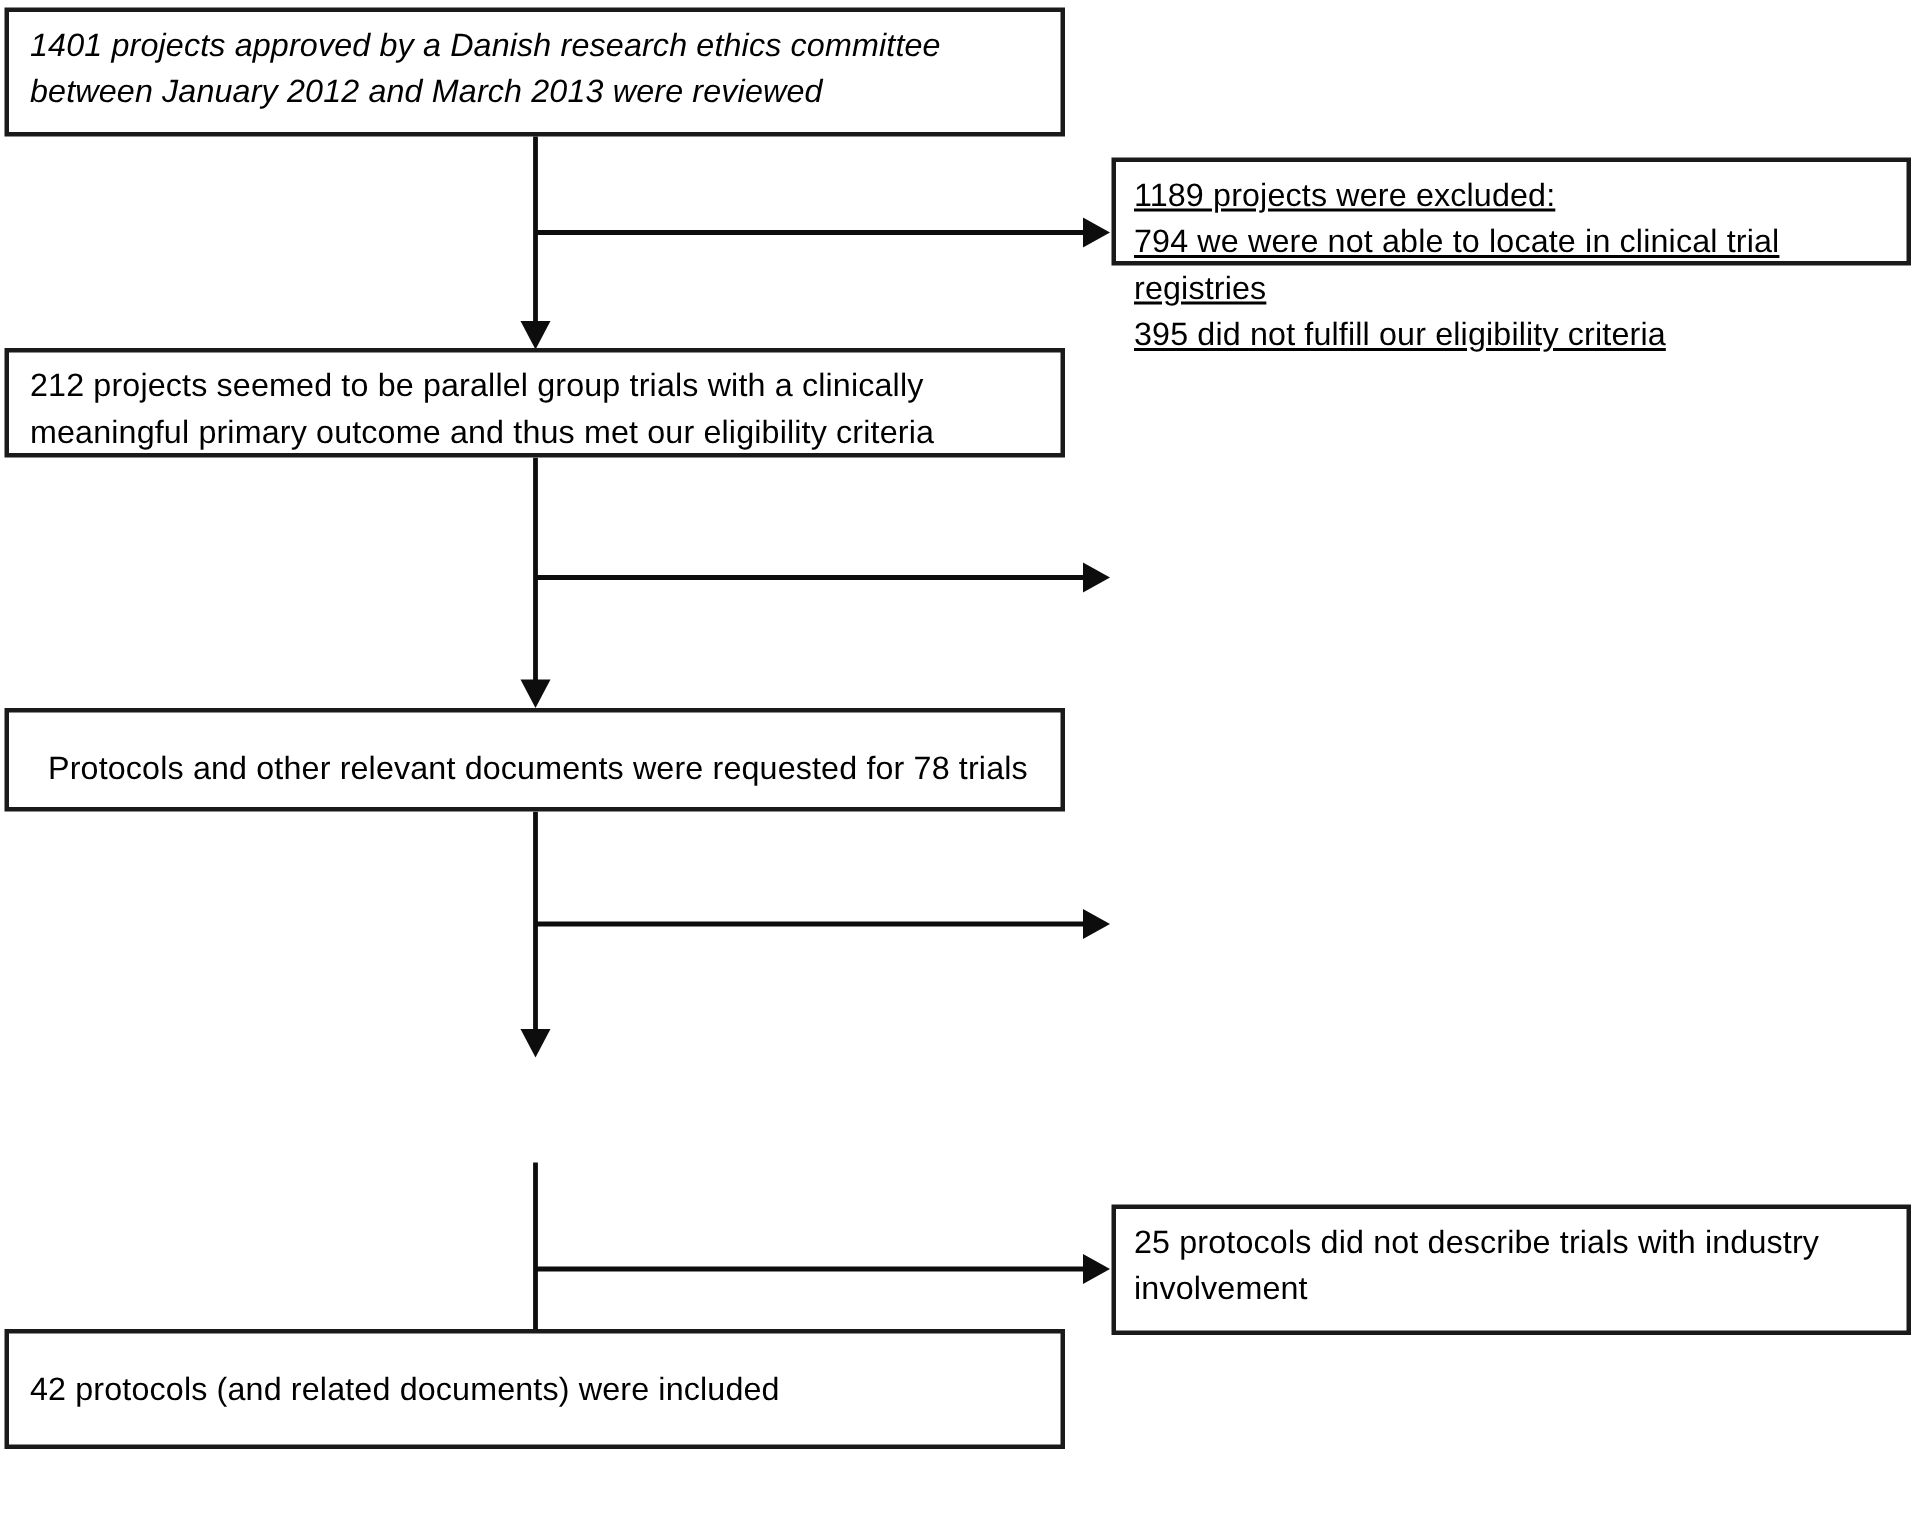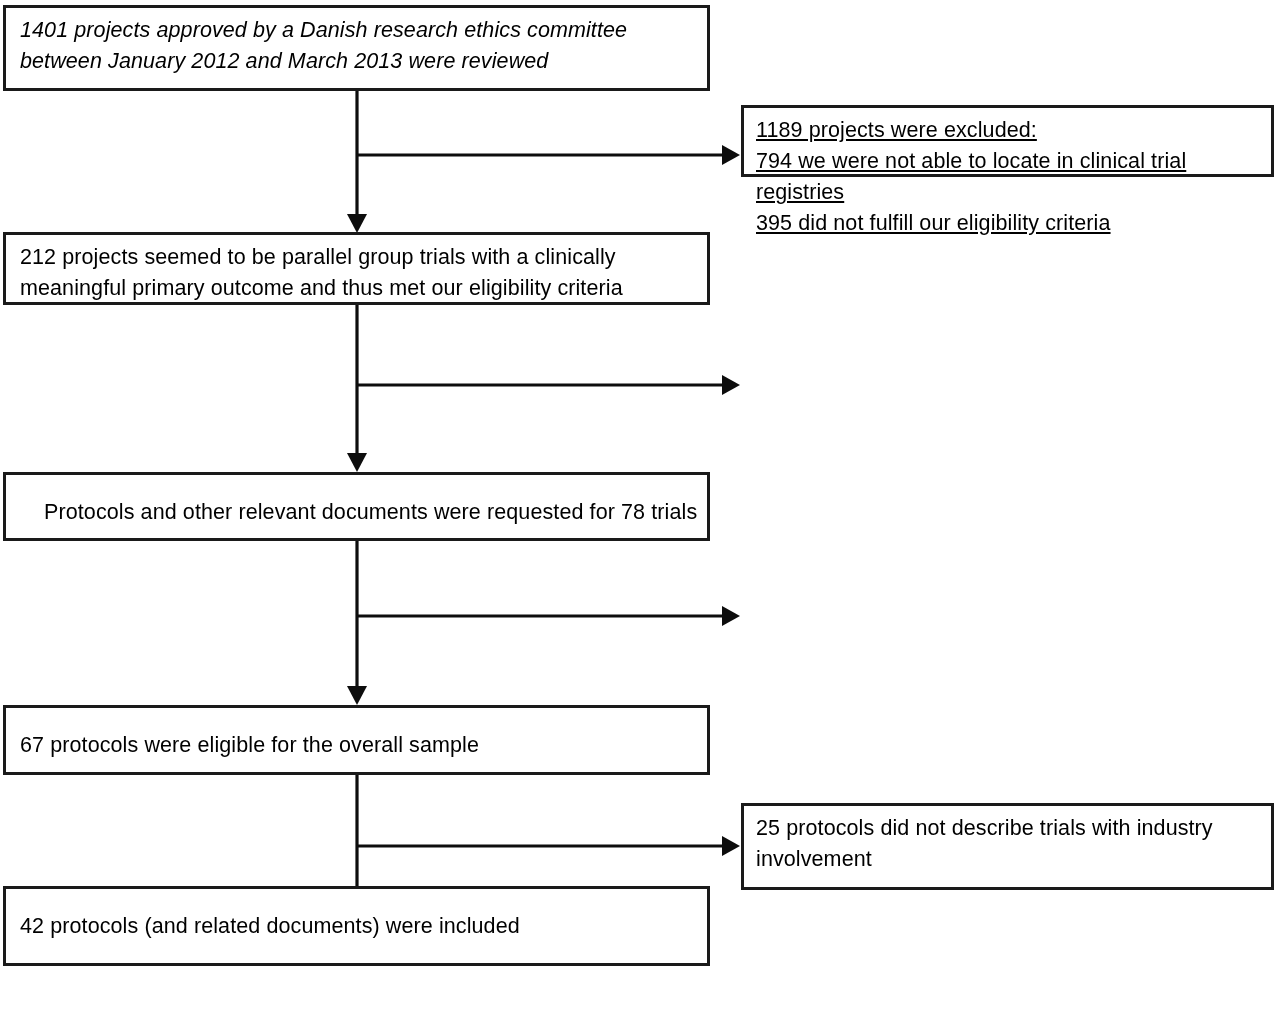--- a/index.html
+++ b/index.html
@@ -36,21 +36,21 @@
   }
   
   .node.main {
     left: 3px;
     width: 707px;
   }
   .node.main .node-text {
     padding: 7px 0 0 14px;
   }
   .node.main.indented .node-text {
-    padding-left: 38px;
+    padding-left: 26px;
   }
   .node.main.mid .node-text {
     padding-top: 22px;
   }
   
   .node.side {
     left: 741px;
     width: 533px;
   }
   .node.side .node-text {
@@ -107,23 +107,20 @@
   </div>
 
   <div class="node main" style="top:232px; height:73px;">
     <div class="node-text">212 projects seemed to be parallel group trials with a clinically meaningful primary outcome and thus met our eligibility criteria</div>
   </div>
 
   <div class="node main mid indented" style="top:472px; height:69px;">
     <div class="node-text">Protocols and other relevant documents were requested for 78 trials</div>
   </div>
 
-  <div class="node main mid" style="top:705px; height:70px;">
-    <div class="node-text">67 protocols were eligible for the overall sample</div>
-  </div>
 
   <div class="node main mid" style="top:886px; height:80px;">
     <div class="node-text">42 protocols (and related documents) were included</div>
   </div>
 
   <div class="node side" style="top:105px; height:72px;text-decoration:underline;">
     <div class="node-text">1189 projects were excluded:
 794 we were not able to locate in clinical trial registries
 395 did not fulfill our eligibility criteria</div>
   </div>

